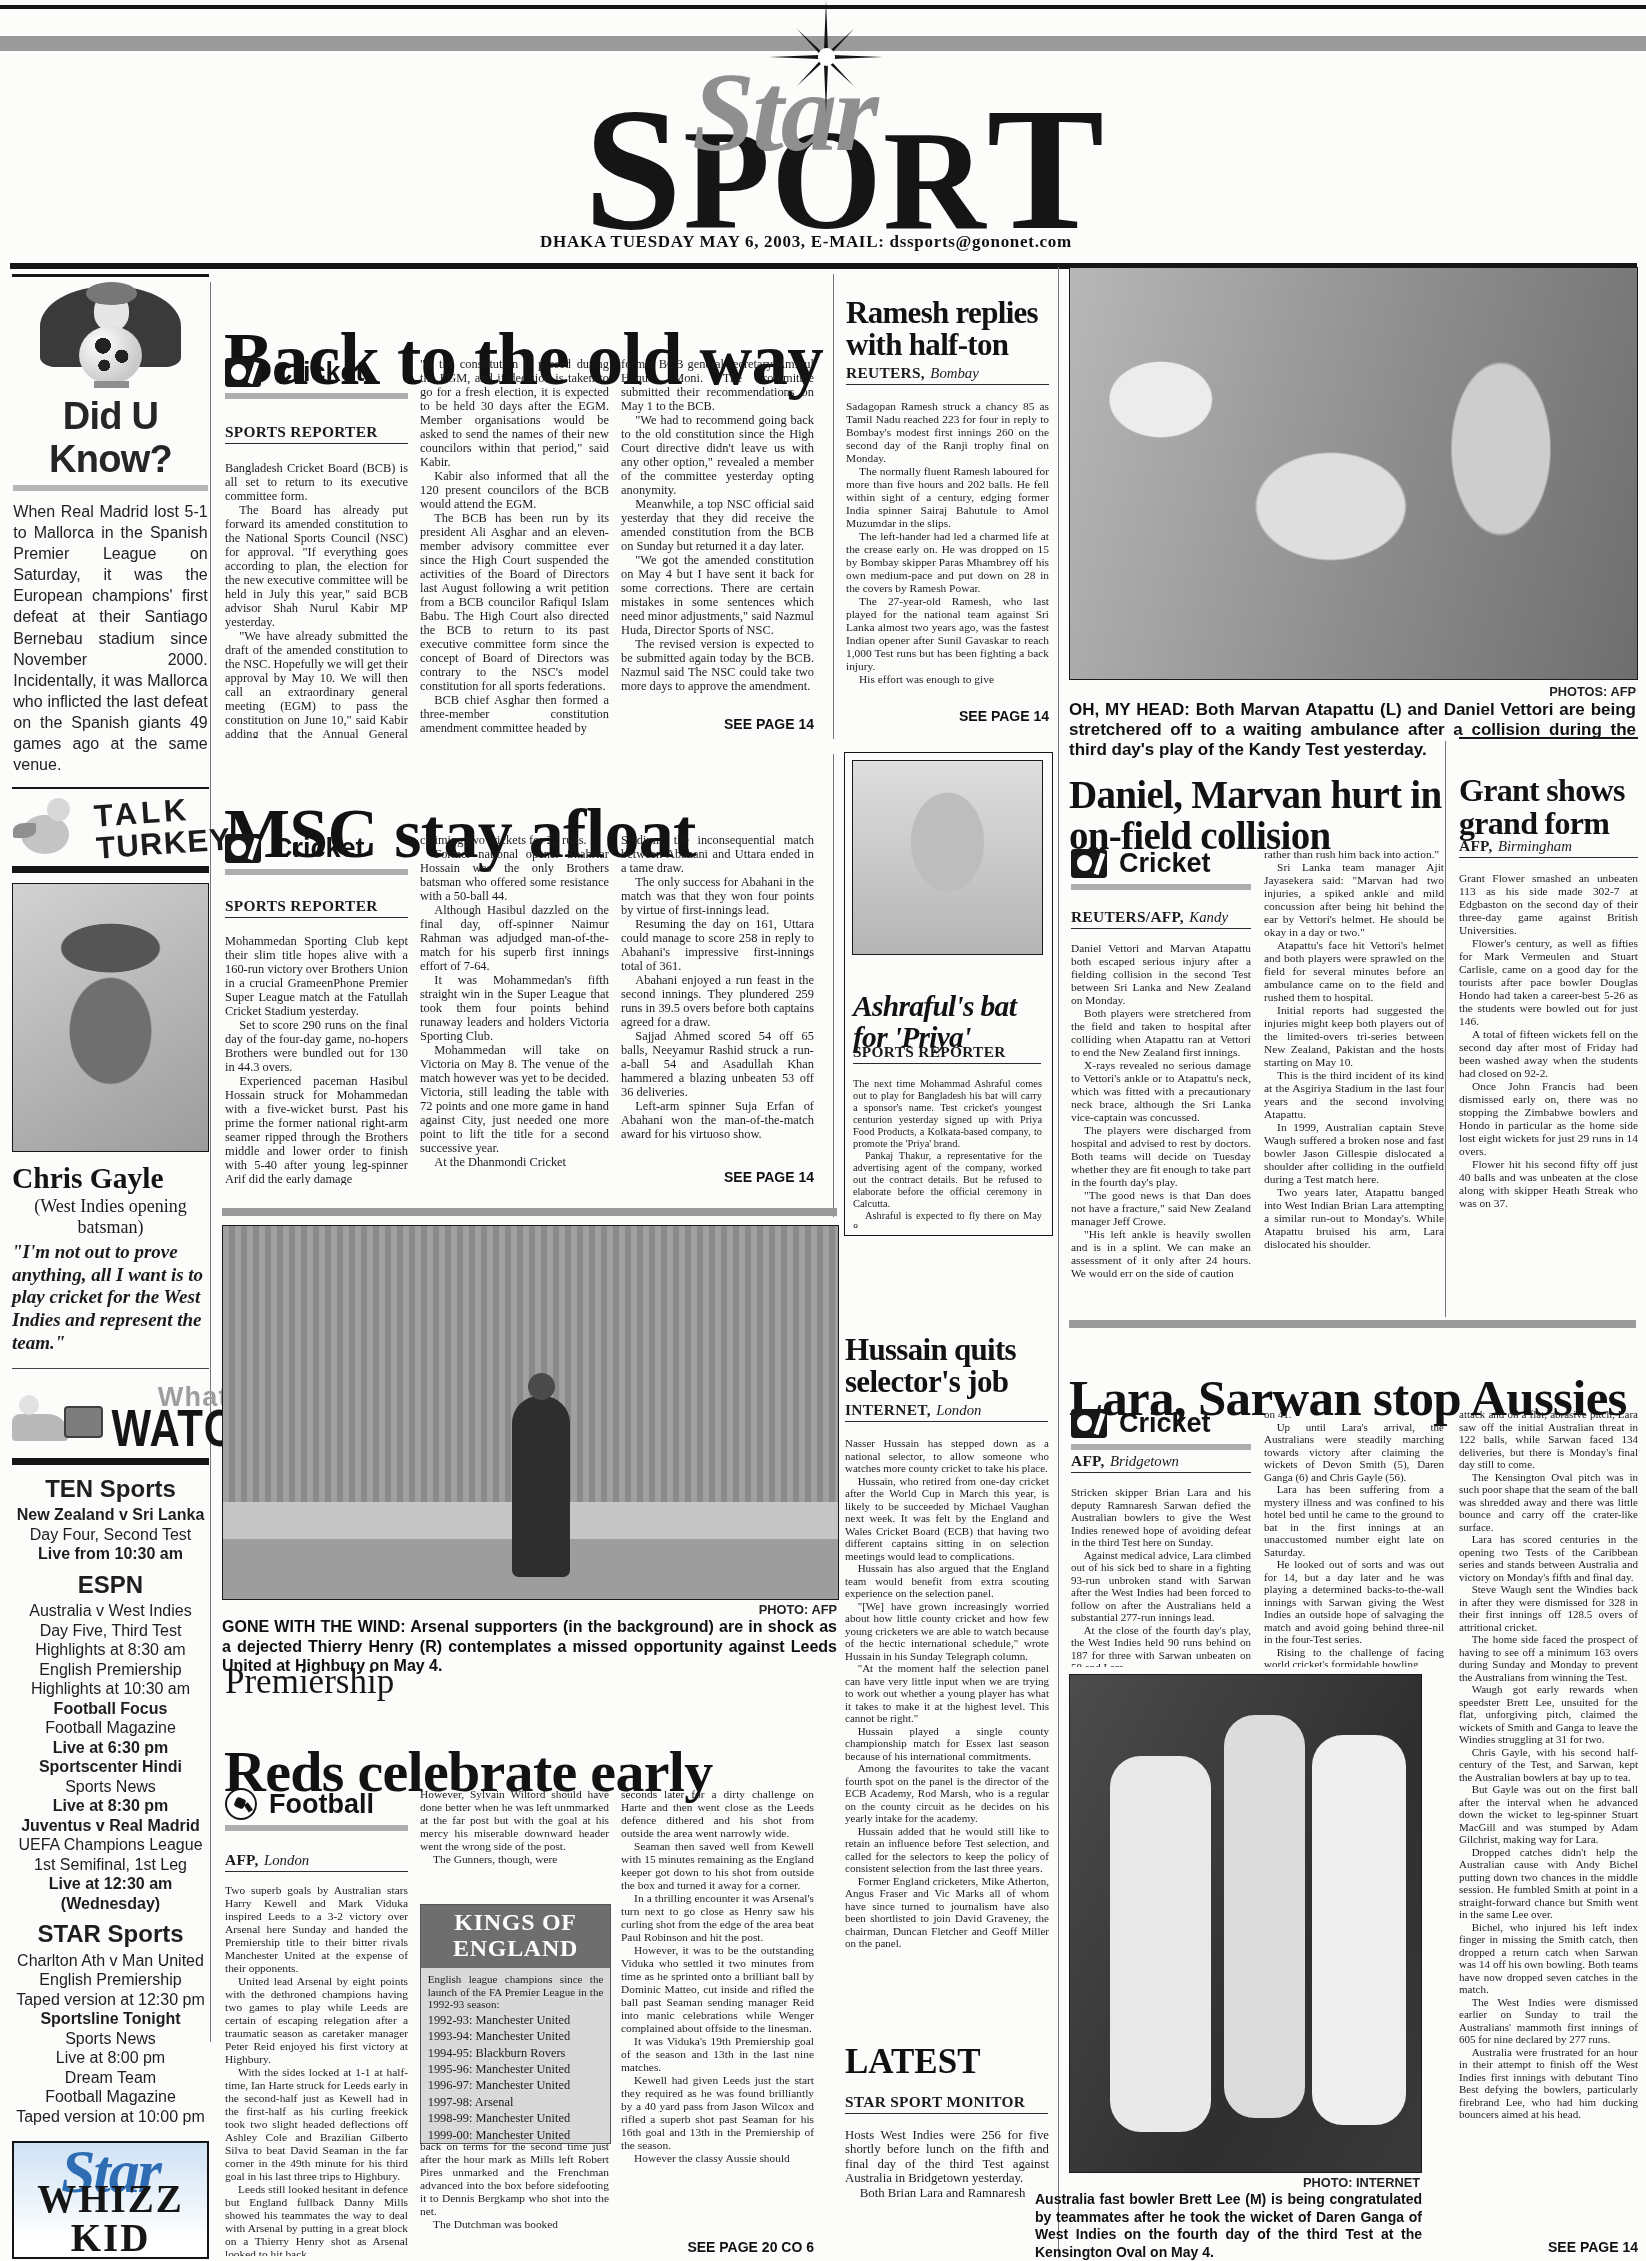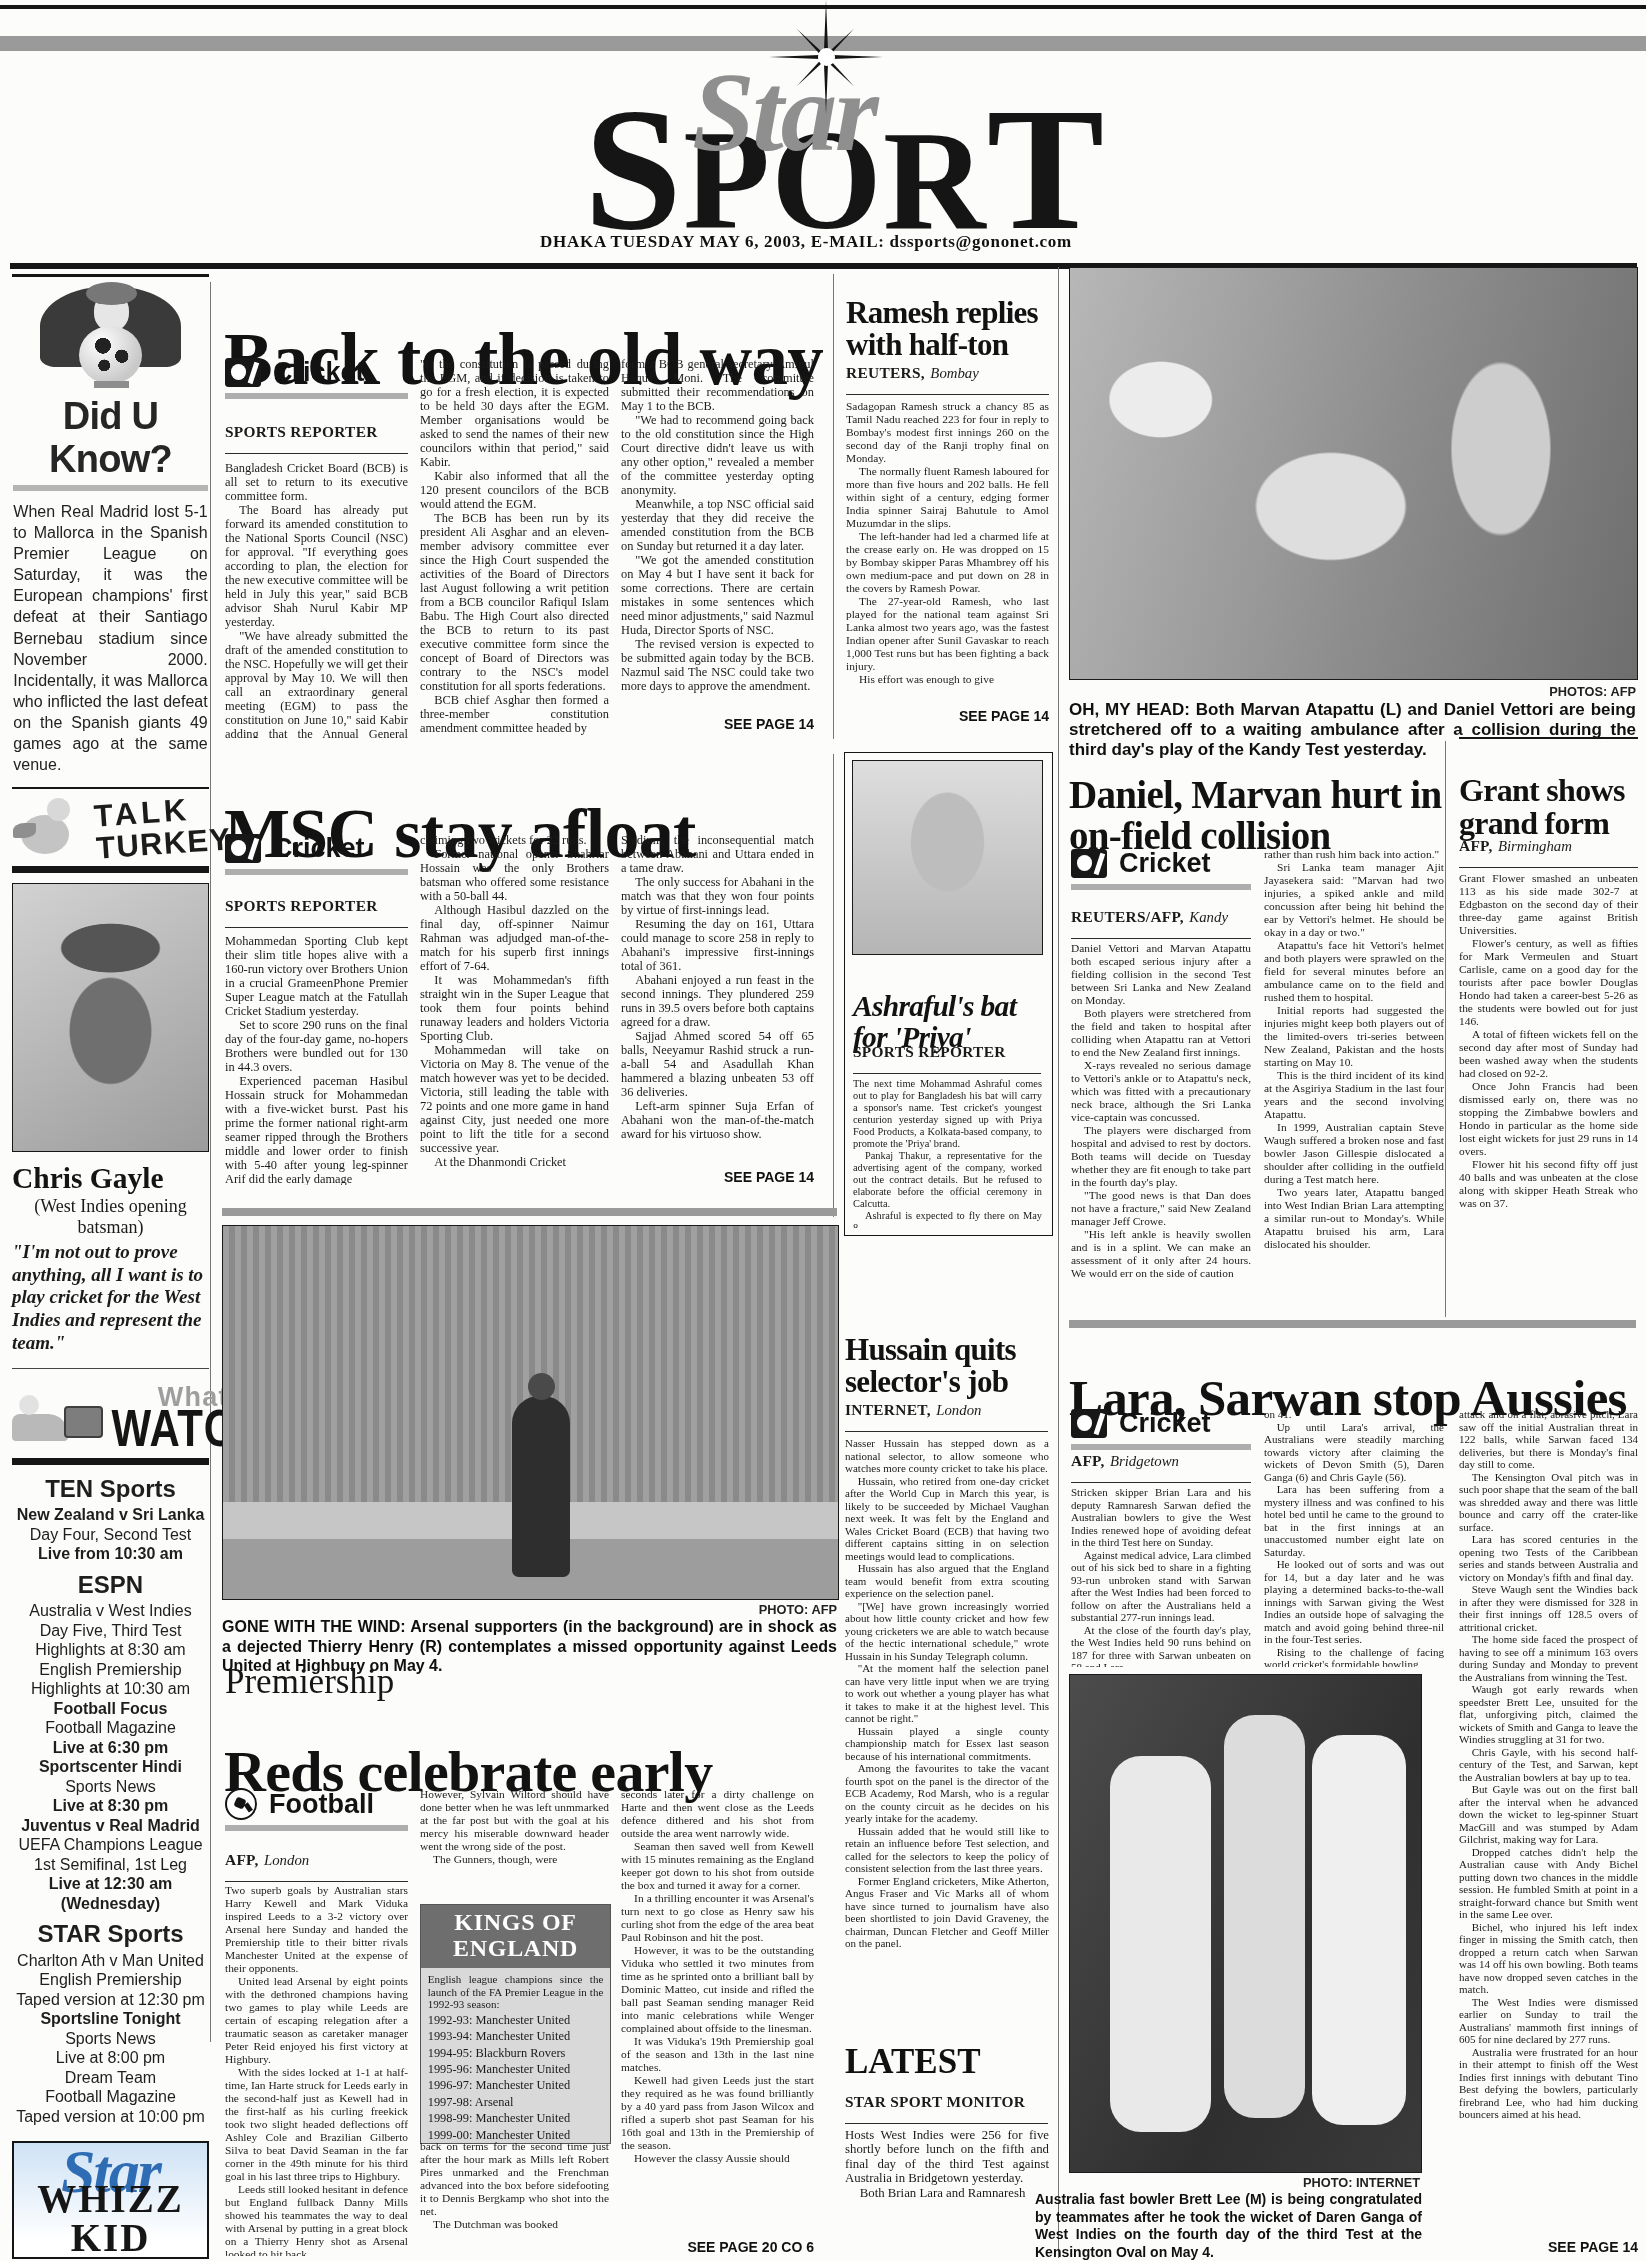--- a/index.html
+++ b/index.html
@@ -18,21 +18,21 @@
   
   .hl{position:absolute;font-family:"Liberation Serif",serif;font-weight:700;color:#121212;letter-spacing:-0.7px;line-height:1.04;}
   .col{position:absolute;overflow:hidden;text-align:justify;}
   .para{margin:0;text-indent:1.15em;}
   .para:first-child{text-indent:0;}
   .fz185{font-size:12.4px;line-height:14px;}
   .fz17{font-size:11.4px;line-height:13px;}
   .fz165{font-size:11px;line-height:12.5px;}
   .fz155{font-size:10.4px;line-height:12px;}
   .fz19{font-size:12.8px;line-height:14.4px;}
-  .byl{position:absolute;border-bottom:1.3px solid #2b2b2b;padding-bottom:12px;}
+  .byl{position:absolute;border-bottom:1.3px solid #2b2b2b;padding-bottom:2px;}
   .byl b{font-size:15.4px;letter-spacing:0.3px;font-variant:small-caps;}
   .byl i{font-size:14.8px;margin-left:5.4px;}
   .see{position:absolute;font:700 14px "Liberation Sans",sans-serif;text-align:right;color:#111;}
   .kicker{position:absolute;}
   .kick-row{display:flex;align-items:center;gap:12px;}
   .kick-icon{width:36px;height:29.5px;background:#171717;border-radius:3.4px;position:relative;flex:0 0 auto;}
   .kick-icon::after{content:"";position:absolute;left:6px;top:6.7px;width:15.4px;height:15.4px;border-radius:50%;background:#fff;}
   .kick-icon::before{content:"";position:absolute;right:4.7px;top:4px;width:5.4px;height:21.5px;background:#fff;transform:rotate(18deg);}
   .kick-icon.ball{background:#fff;border:2px solid #141414;border-radius:50%;width:28px;height:28px;}
   .kick-icon.ball::after{background:#141414;border-radius:2.7px;width:10px;height:10px;left:8px;top:8px;transform:rotate(24deg);}
@@ -306,21 +306,21 @@
       <p class="para">In 1999, Australian captain Steve Waugh suffered a broken nose and fast bowler Jason Gillespie dislocated a shoulder after colliding in the outfield during a Test match here.</p>
       <p class="para">Two years later, Atapattu banged into West Indian Brian Lara attempting a similar run-out to Monday's. While Atapattu bruised his arm, Lara dislocated his shoulder.</p>
     </div>
 
   <div class="rule" style="left:1459px;top:737px;width:179px;height:2px"></div>
   <h2 class="hl" style="left:1459px;top:747px;width:179px;font-size:32px">Grant shows grand form</h2>
   <div class="byl" style="left:1459px;top:837px;width:179px"><b>AFP,</b><i>Birmingham</i></div>
   <div class="col fz17" style="left:1459px;top:872px;width:179px;height:442px">
       <p class="para">Grant Flower smashed an unbeaten 113 as his side made 302-7 at Edgbaston on the second day of their three-day game against British Universities.</p>
       <p class="para">Flower's century, as well as fifties for Mark Vermeulen and Stuart Carlisle, came on a good day for the tourists after pace bowler Douglas Hondo had taken a career-best 5-26 as the students were bowled out for just 146.</p>
-      <p class="para">A total of fifteen wickets fell on the second day after most of Sunday had been washed away when the students had closed on 92-2.</p>
+      <p class="para">A total of fifteen wickets fell on the second day after most of Friday had been washed away when the students had closed on 92-2.</p>
       <p class="para">Once John Francis had been dismissed early on, there was no stopping the Zimbabwe bowlers and Hondo in particular as the home side lost eight wickets for just 29 runs in 14 overs.</p>
       <p class="para">Flower hit his second fifty off just 40 balls and was unbeaten at the close along with skipper Heath Streak who was on 37.</p>
     </div>
 
   <h1 class="hl" style="left:224px;top:751px;font-size:70px">MSC stay afloat</h1>
   <div class="kicker" style="left:225px;top:833px;width:183px">
     <div class="kick-row">
         <span class="kick-icon"></span>
         <span class="kick-label">Cricket</span>
       </div>

